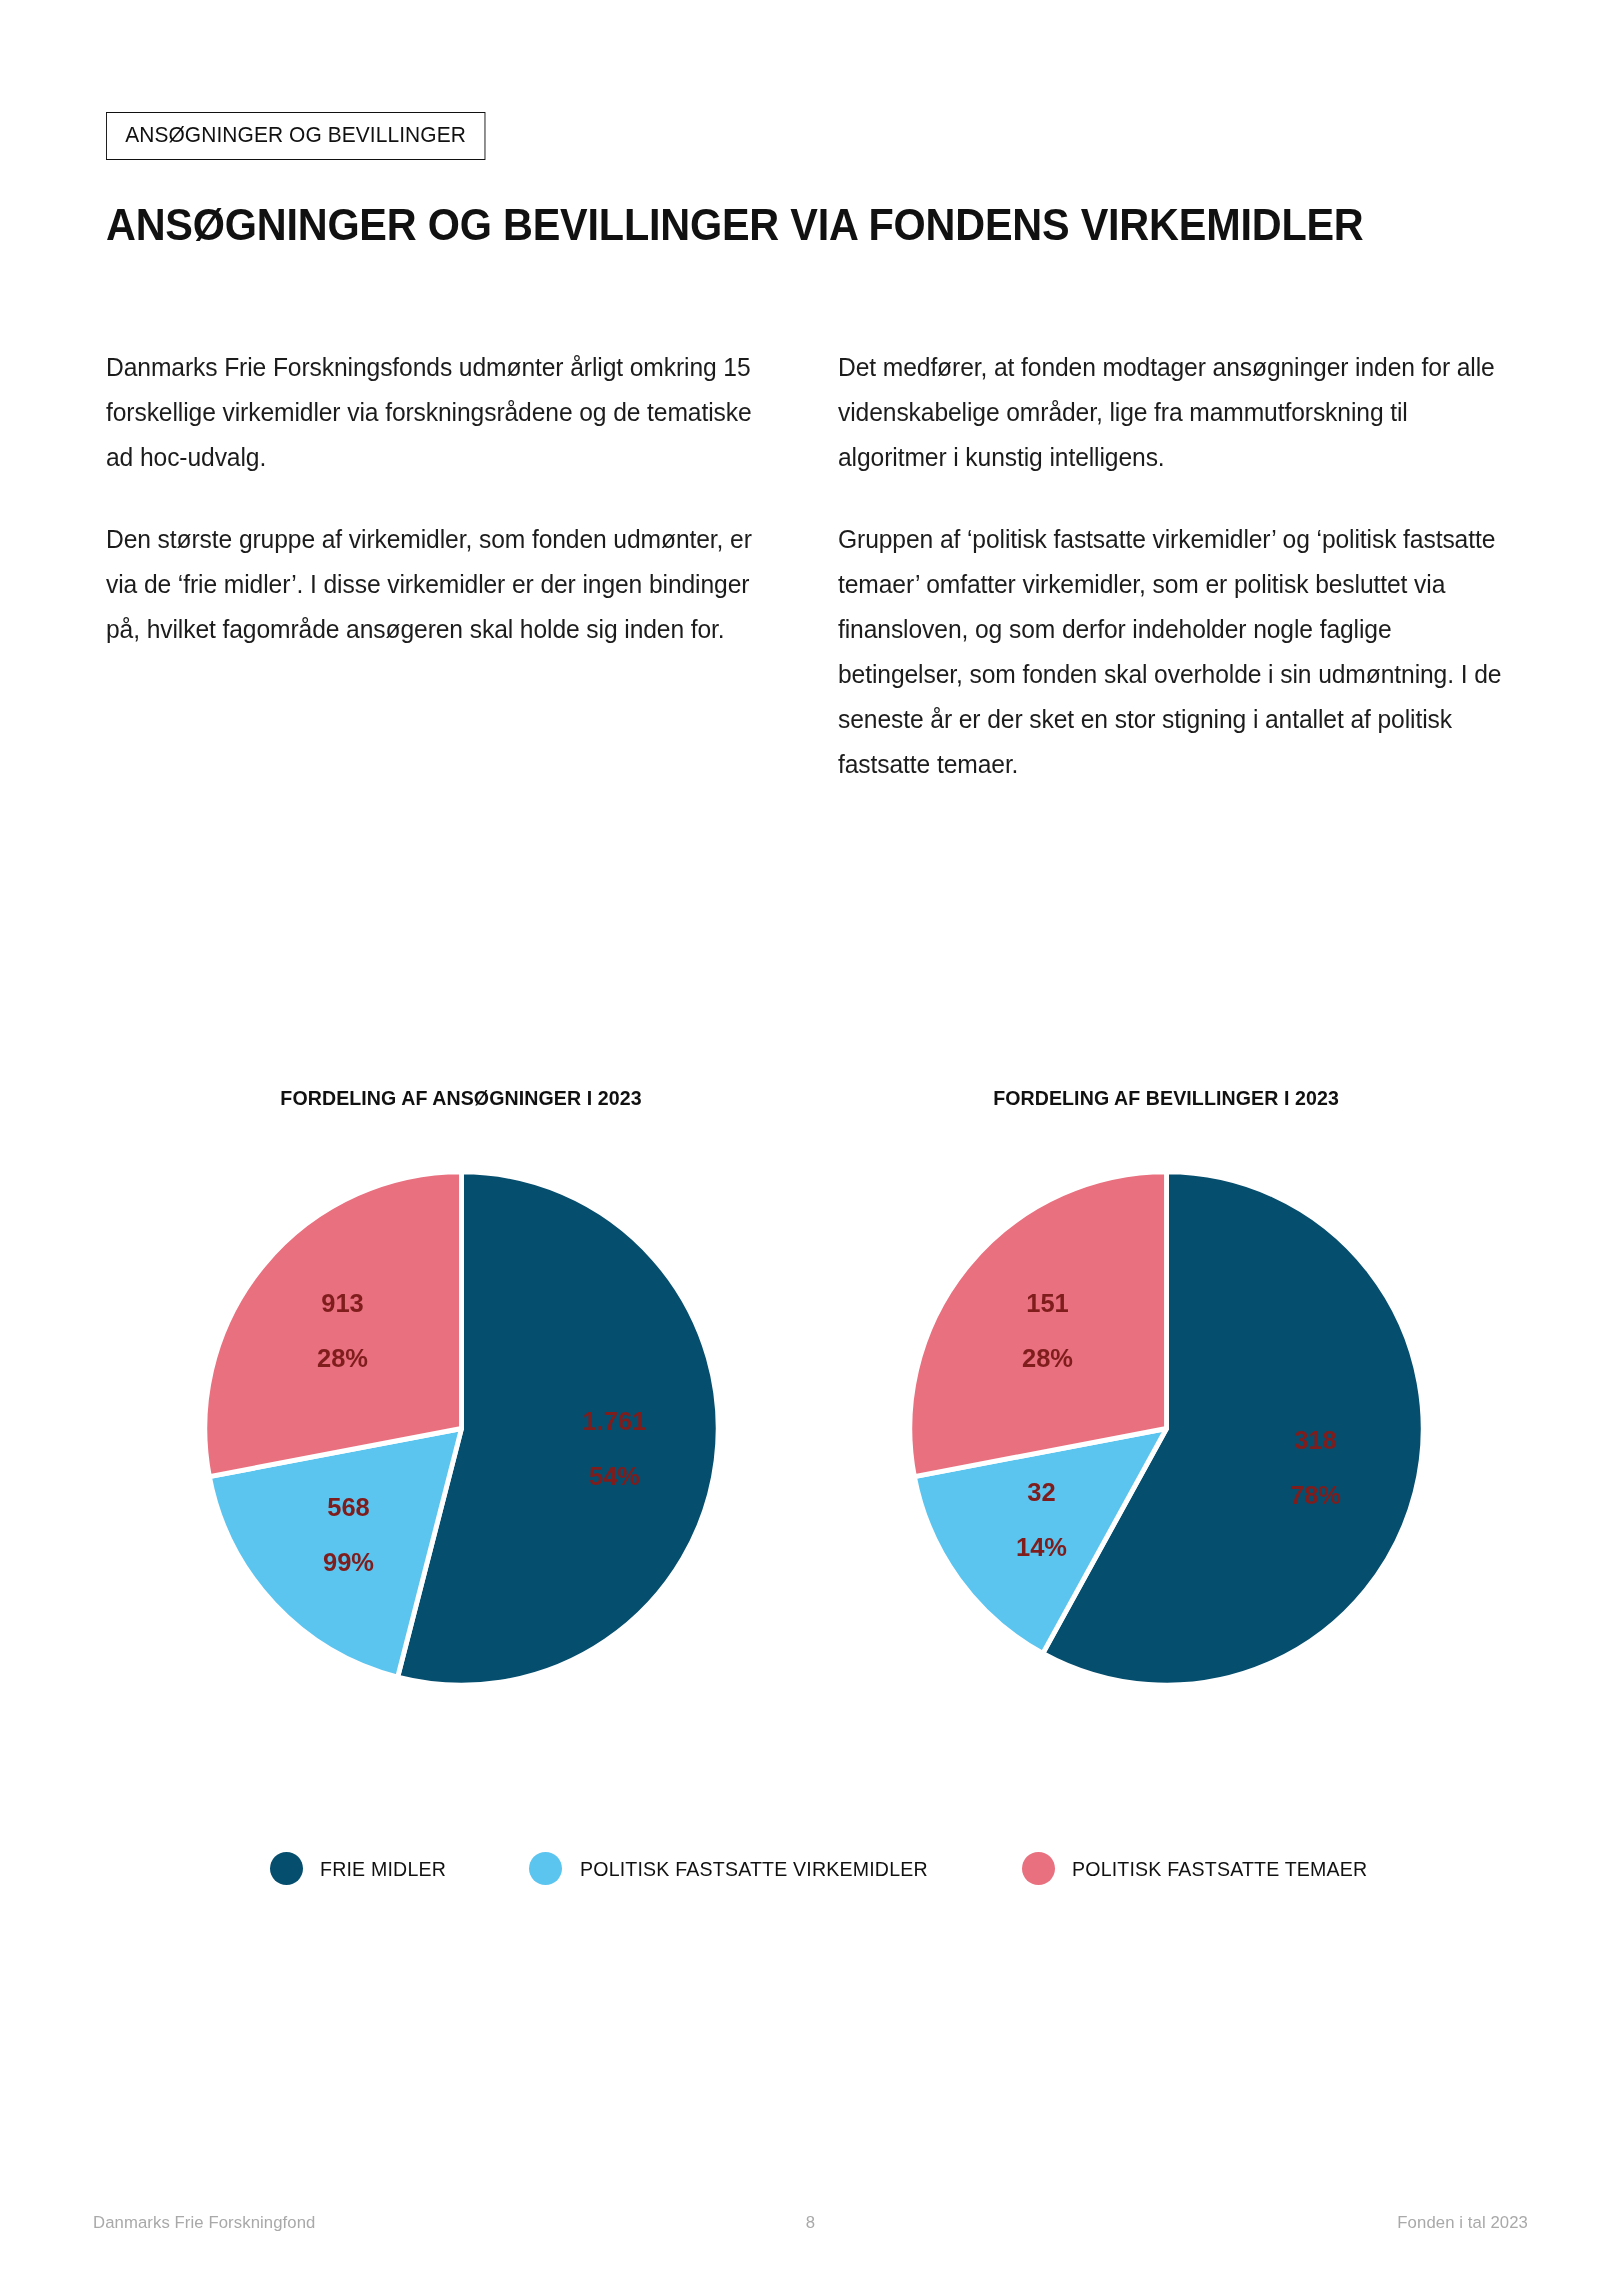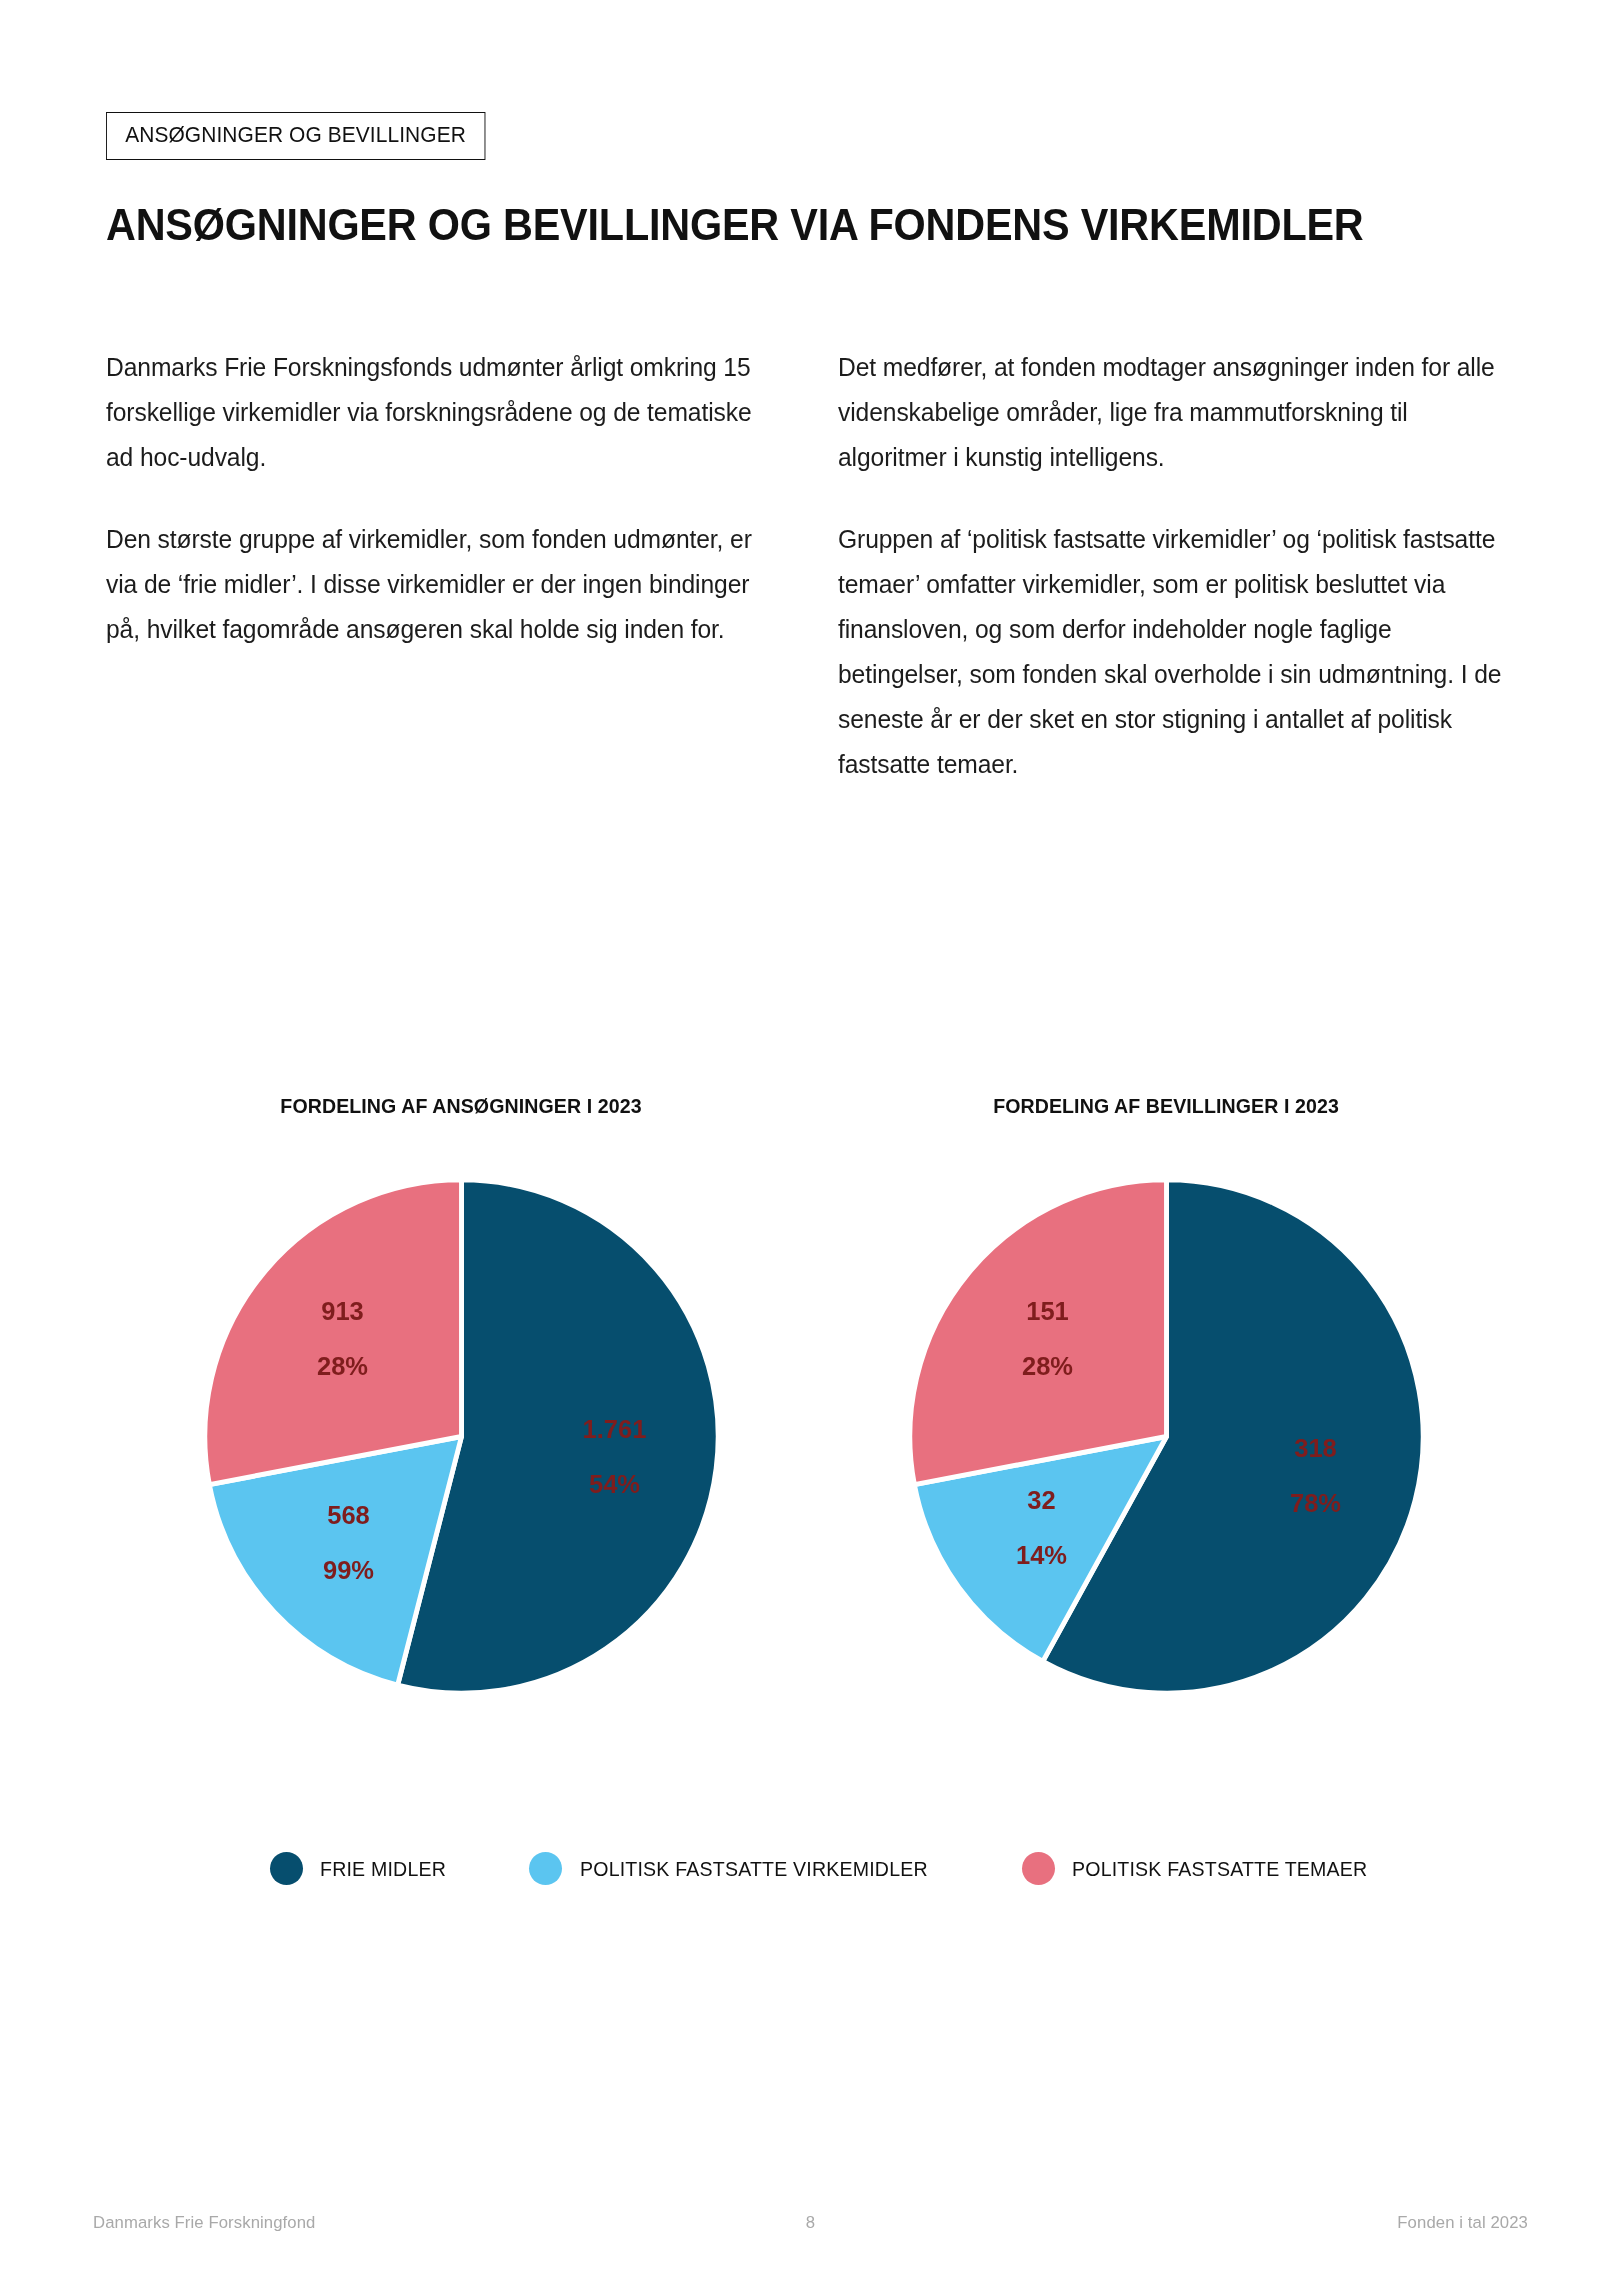--- a/index.html
+++ b/index.html
@@ -34,21 +34,21 @@
   .col.right { left:838px;  top:345px; }
   .col p {
     font-size:25px; line-height:45px; color:#1c1c1c;
     letter-spacing:-0.1px; margin-bottom:37px;
     transform:scaleX(0.985); transform-origin:left top;
   }
   .col p:last-child { margin-bottom:0; }
 
   
   .charts { position:absolute; left:0; top:1078px; width:1621px; }
-  .chart-block { position:absolute; top:16px; width:686px; }
+  .chart-block { position:absolute; top:8px; width:686px; }
   .chart-block.first  { left:118px; }
   .chart-block.second { left:823px; }
   .chart-title {
     text-align:center; font-size:20.6px; font-weight:bold;
     letter-spacing:0.1px; color:#111; white-space:nowrap;
     transform:scaleX(0.95);
   }
   .pie-wrap {
     position:relative; width:529px; height:529px;
     margin:54px auto 0 auto;

